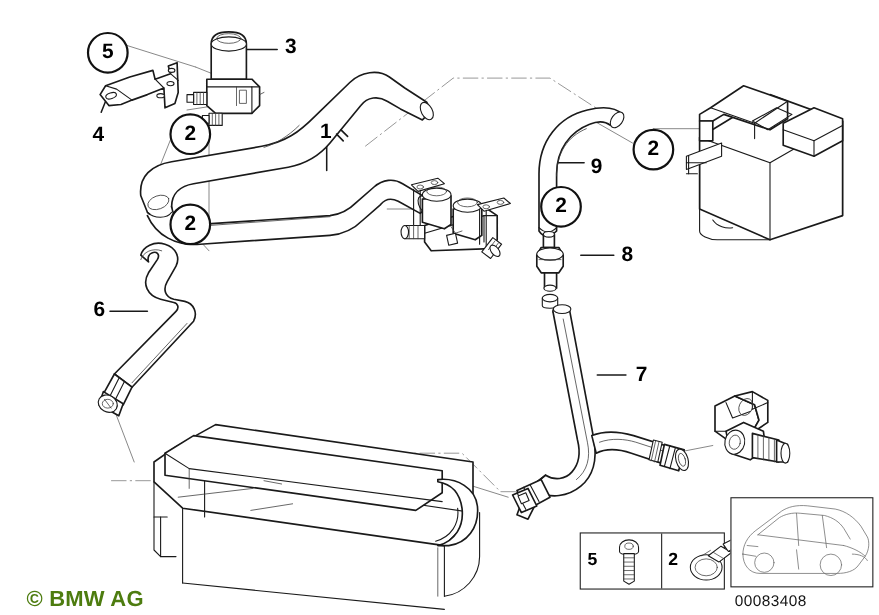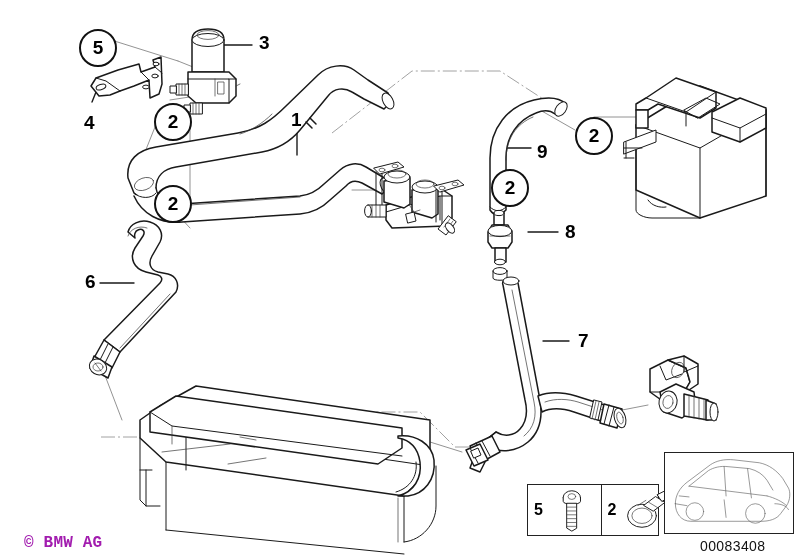--- a/index.html
+++ b/index.html
@@ -96,30 +96,29 @@
     background: #fff;
   }
   #part-number {
     position: absolute;
     left: 668px;
     top: 538px;
     font-family: "Liberation Sans", sans-serif;
     font-size: 14px;
     color: #111;
     letter-spacing: 0.4px;
-    margin-left: 32px;
   }
   #copyright {
     position: absolute;
     left: 24px;
     top: 534px;
-    font-family: Liberation Mono, monospace;
-    font-size: 16px;
+    font-family: Liberation Sans, sans-serif;
+    font-size: 20px;
     font-weight: bold;
-    color: #a21caf;
+    color: #4d7c0f;
     letter-spacing: 0.2px;
   }
 </style>
 </head>
 <body>
 
 <div id="diagram-root">
 
   <svg id="diagram-svg" viewBox="0 0 799 559">
 

